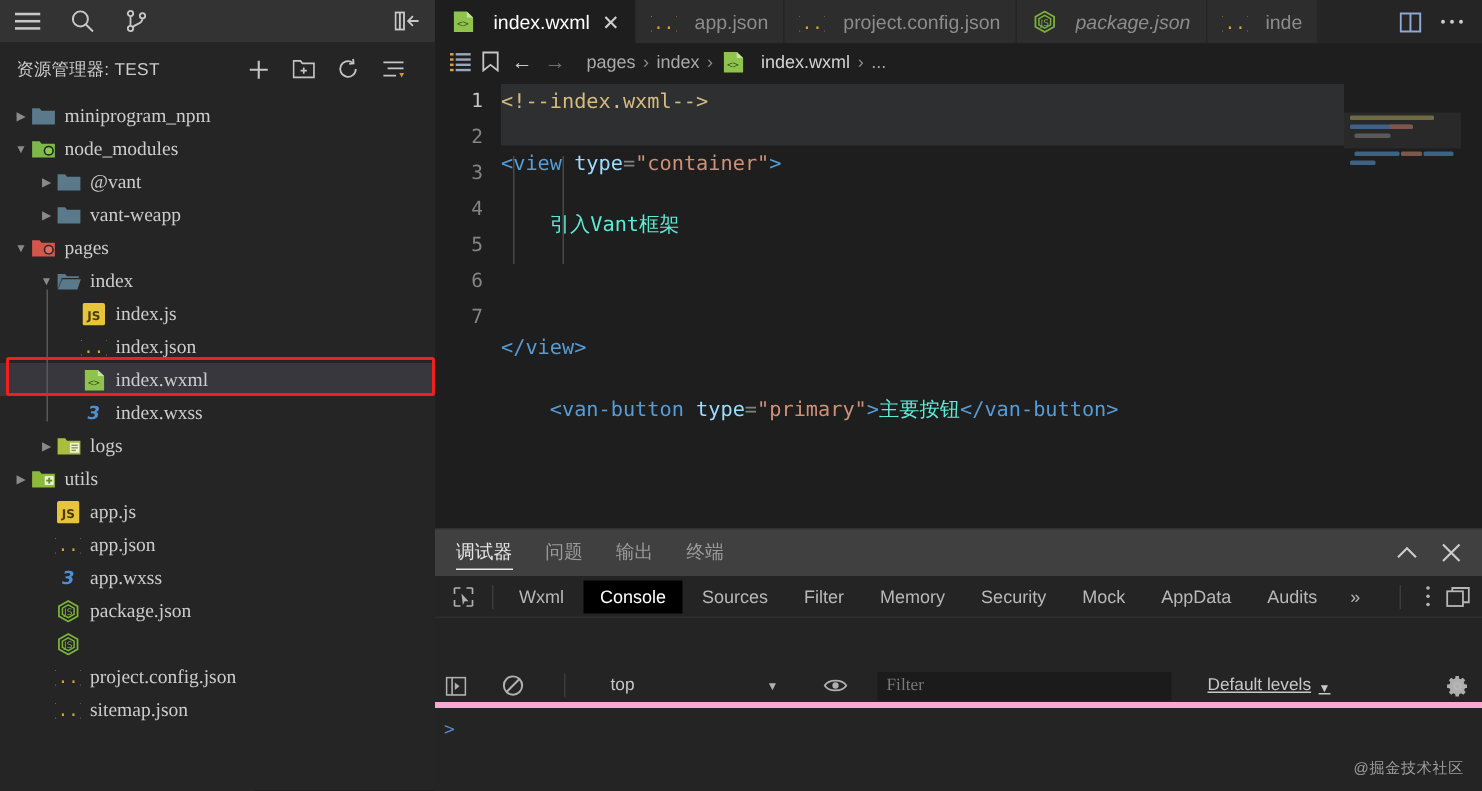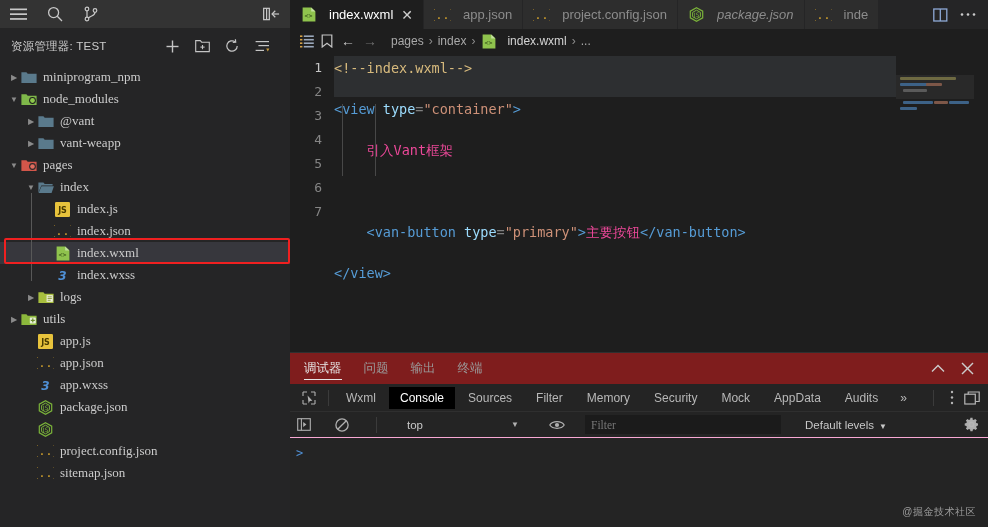--- a/index.html
+++ b/index.html
@@ -77,58 +77,58 @@
   .gutter { width: 44px; flex: none; text-align: right; padding-top: 3px; }
   .gline { height: 24px; line-height: 24px; color: #858585; font-size: 13px; padding-right: 12px; position: relative; }
   .gline.cur { color: #c6c6c6; }
   .codelines { flex: 1; padding-top: 3px; position: relative; min-width: 0; }
   .cline { height: 41px; line-height: 24px; white-space: pre; color: #d4d4d4; position: relative; }
   .cline.active-line { background: #2a2d2e; }
   .guide { position: absolute; width: 1px; background: #484848; top: 0; bottom: 0; }
   .k-tag { color: #569cd6; }
   .k-attr { color: #9cdcfe; }
   .k-str { color: #ce9178; }
-  .k-txt { color: #ec4899; }
+  .k-txt { color: #5eead4; }
   .k-punc { color: #808080; }
   .k-cmt-y { color: #d7ba7d; }
   .minimap { position: absolute; top: 0; right: 14px; width: 78px; bottom: 0; background: #1e1e1e; }
   .mm-line { position: absolute; height: 3px; border-radius: 1px; }
   .mm-slider { position: absolute; left: 0; right: 0; top: 0; height: 22px; background: rgba(121,121,121,0.12); }
   .scroll-decor { position: absolute; top: 0; right: 0; width: 14px; bottom: 0; background: #1e1e1e; }
 
   
-  .panel { height: 175px; flex: none; background: #7f1d1d; border-top: 1px solid #303030; display: flex; flex-direction: column; }
+  .panel { height: 175px; flex: none; background: #404040; border-top: 1px solid #303030; display: flex; flex-direction: column; }
   .panel-head { height: 31px; display: flex; align-items: center; padding: 0 8px 0 14px; flex: none; }
   .panel-tabs { display: flex; align-items: center; gap: 22px; height: 100%; }
   .ptab { font-size: 12.5px; color: #9a9a9a; height: 100%; display: flex; align-items: center; position: relative; cursor: pointer; }
   .ptab.active { color: #e7e7e7; }
   .ptab.active::after { content: ""; position: absolute; left: 0; right: 0; bottom: 4px; height: 1px; background: #e7e7e7; }
   .panel-actions { margin-left: auto; display: flex; align-items: center; gap: 16px; padding-right: 6px; }
   .pa-ic { color: #cccccc; cursor: pointer; display: flex; }
 
   .devtools { flex: 1; display: flex; flex-direction: column; background: #242424; min-height: 0; }
   .dt-tabs { height: 28px; display: flex; align-items: center; padding-left: 6px; flex: none; border-bottom: 1px solid #2f2f2f; }
   .dt-inspect { width: 26px; height: 22px; display: flex; align-items: center; justify-content: center; color: #b0b0b0; cursor: pointer; }
   .dt-div { width: 1px; height: 16px; background: #3b3b3b; margin: 0 6px; }
   .dt-tab { font-size: 12px; color: #b8b8b8; padding: 4px 11px; cursor: pointer; border-radius: 0; white-space: nowrap; }
   .dt-tab.active { background: #000000; color: #ffffff; }
   .dt-right { margin-left: auto; display: flex; align-items: center; gap: 10px; padding-right: 8px; }
   .dt-ic { color: #b6b6b6; cursor: pointer; display: flex; }
 
-  .dt-filter { height: 26px; display: flex; align-items: center; padding-left: 4px; gap: 18px; flex: none; border-bottom: 1px solid #f9a8d4; }
+  .dt-filter { height: 26px; display: flex; align-items: center; padding-left: 4px; gap: 18px; flex: none; border-bottom: 4px solid #f9a8d4; margin-top: 34px; }
   .fi-btn { width: 20px; height: 20px; display: flex; align-items: center; justify-content: center; color: #b0b0b0; cursor: pointer; }
   .ctx-select { display: flex; align-items: center; width: 128px; font-size: 11.5px; color: #c8c8c8; cursor: pointer; padding-left: 6px; }
   .ctx-select .caret { margin-left: auto; font-size: 8px; color: #b0b0b0; padding-right: 10px; }
   .filter-input {
     width: 196px; height: 19px; background: #1b1b1b; border: none; outline: none;
     color: #cccccc; font-size: 11.5px; padding: 0 6px;
     font-family: Liberation Serif, serif;
   }
   .filter-input::placeholder { color: #777777; }
-  .levels { font-size: 11.5px; color: #c8c8c8; display: flex; align-items: flex-end; gap: 5px; cursor: pointer; margin-left: 6px; }
+  .levels { font-size: 11.5px; color: #c8c8c8; display: flex; align-items: flex-end; gap: 5px; cursor: pointer; margin-left: 6px; text-decoration: underline; }
   .dt-gear { margin-left: auto; padding-right: 9px; color: #b6b6b6; cursor: pointer; display: flex; }
 
   .console-out { flex: 1; background: #242424; padding: 5px 0 0 6px; min-height: 0; position: relative; }
   .prompt-arrow { color: #4f8fd4; font-size: 12px; font-family: "DejaVu Sans Mono", monospace; }
 
   .watermark { position: absolute; right: 12px; bottom: 8px; font-size: 10px; color: #9d9d9d; letter-spacing: .5px; }
 
   
   .annot {
     position: absolute; border: 2px solid #f02020; border-radius: 2px; pointer-events: none;
@@ -526,22 +526,22 @@
               <div class="gline">6</div>
               <div class="gline">7</div>
             </div>
           <div class="codelines" id="codelines">
             <div class="guide" style="left:8px;top:51px;height:72px;"></div>
             <div class="guide" style="left:41px;top:51px;height:72px;"></div>
           <div class="cline active-line" style="background: rgb(45, 47, 49); width: 570px;"><span class="k-cmt-y">&lt;!--index.wxml--&gt;</span></div>
               <div class="cline"><span class="k-tag">&lt;view </span><span class="k-attr">type</span><span class="k-punc">=</span><span class="k-str">"container"</span><span class="k-tag">&gt;</span></div>
               <div class="cline"><span class="k-txt">    引入Vant框架</span></div>
               <div class="cline"><span class="k-txt"></span></div>
+              <div class="cline"><span class="k-tag">&lt;/view&gt;</span></div>
               <div class="cline"><span class="k-tag">    &lt;van-button </span><span class="k-attr">type</span><span class="k-punc">=</span><span class="k-str">"primary"</span><span class="k-tag">&gt;</span><span class="k-txt">主要按钮</span><span class="k-tag">&lt;/van-button&gt;</span></div>
-              <div class="cline"><span class="k-tag">&lt;/view&gt;</span></div>
               <div class="cline"><span class="k-txt"></span></div>
             </div>
         </div>
         <div class="minimap">
           <div class="mm-slider" style="top:22px;height:24px;"></div>
           <div class="mm-line" style="left:4px;top:24px;width:56px;background:#6e6a42;"></div>
           <div class="mm-line" style="left:4px;top:30px;width:40px;background:#3d6287;"></div>
           <div class="mm-line" style="left:30px;top:30px;width:16px;background:#7d5748;"></div>
           <div class="mm-line" style="left:7px;top:36px;width:24px;background:#5a5a5a;"></div>
           <div class="mm-line" style="left:7px;top:48px;width:30px;background:#3d6287;"></div>

